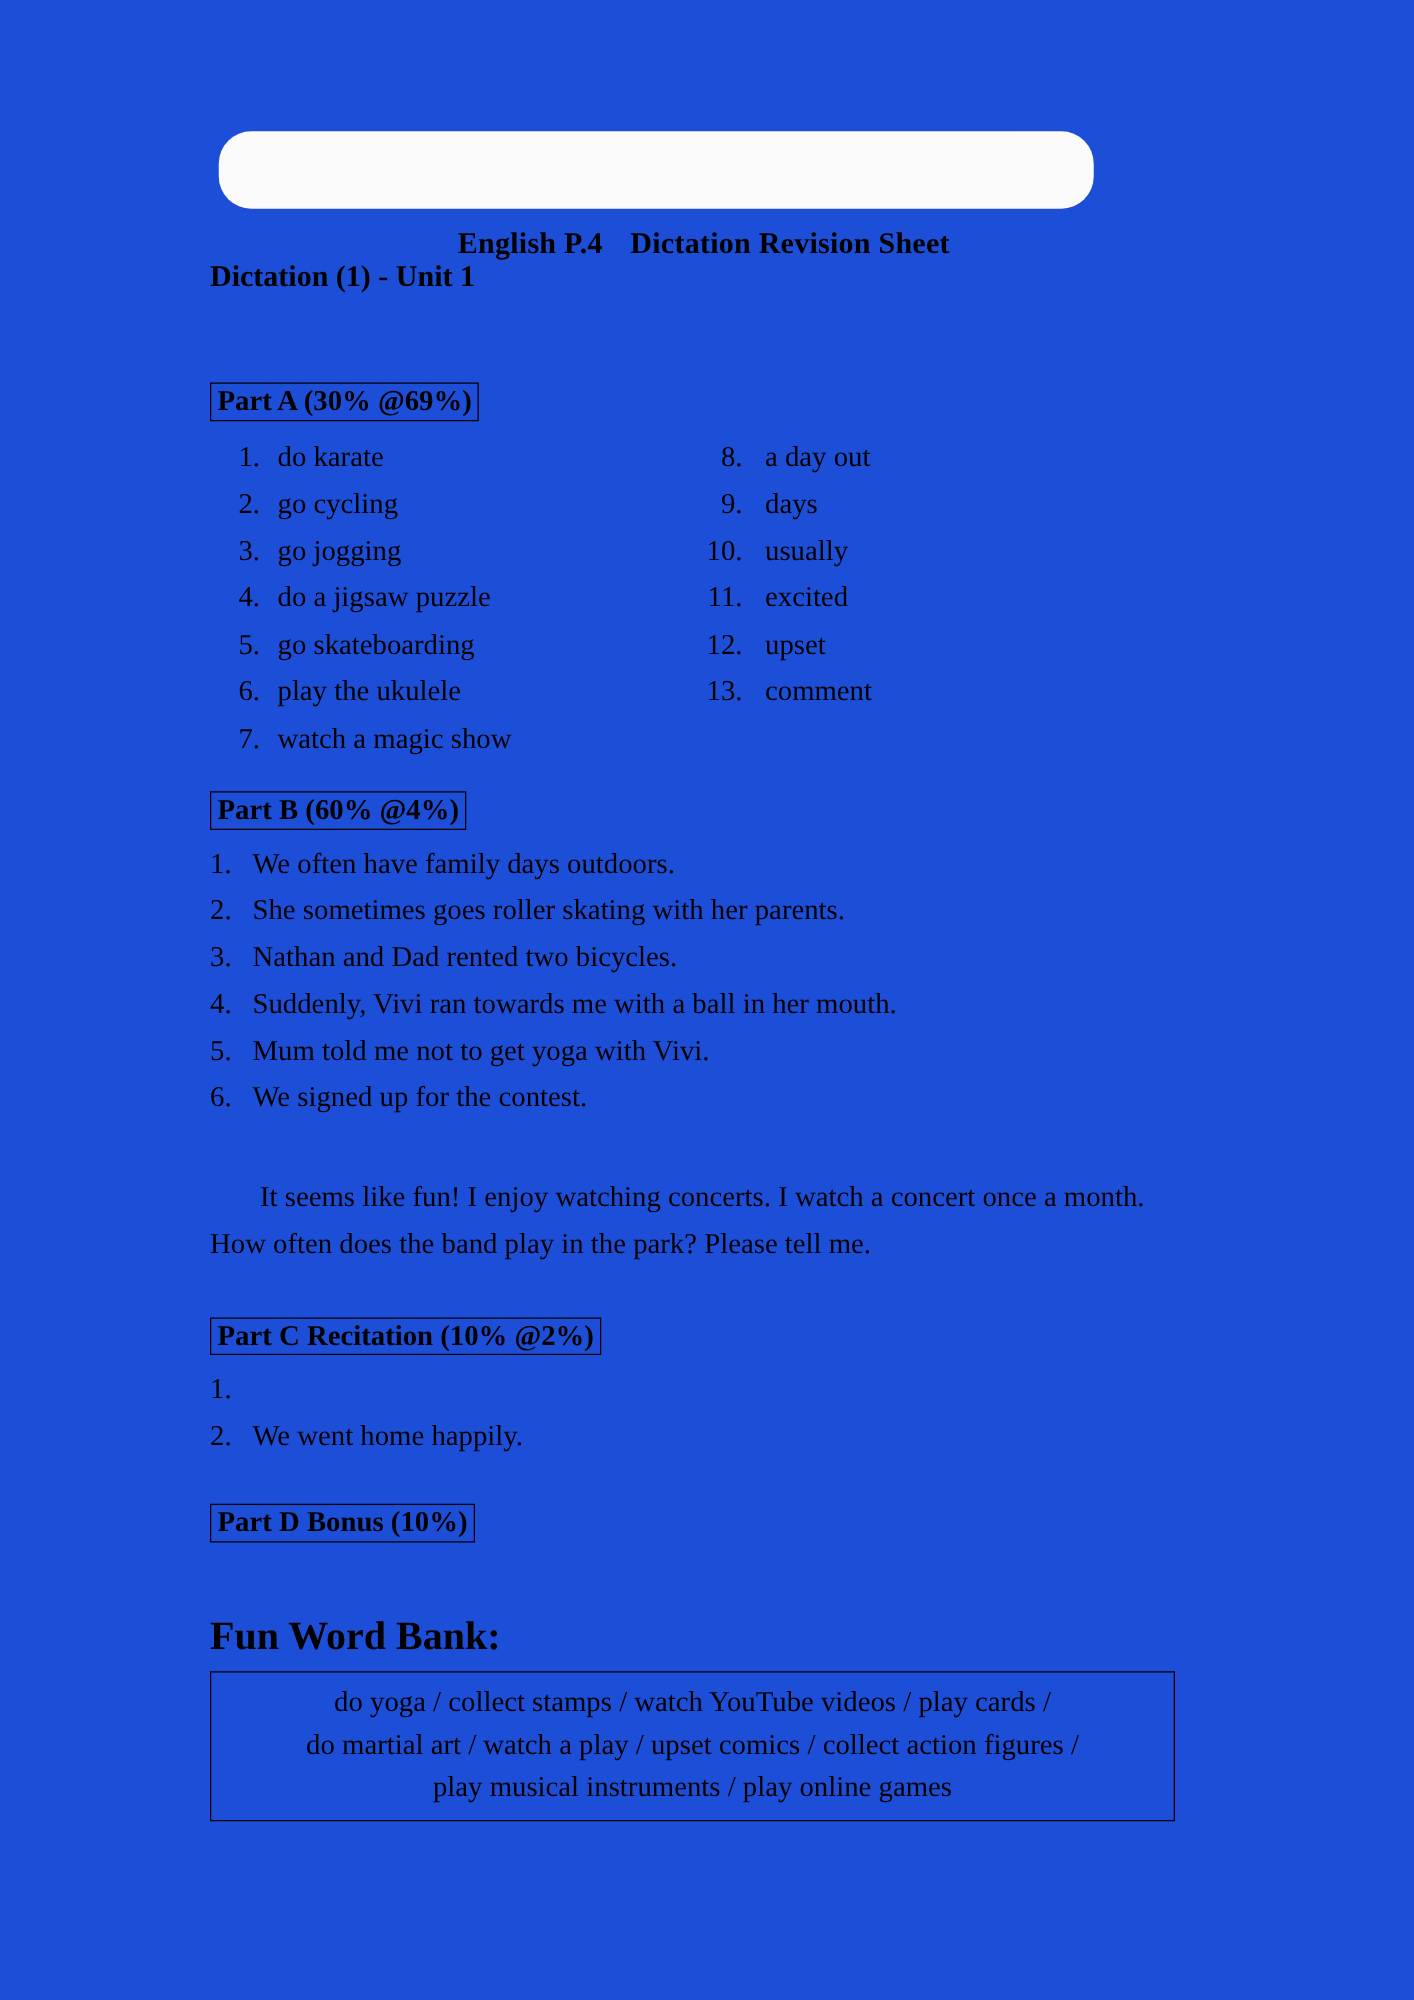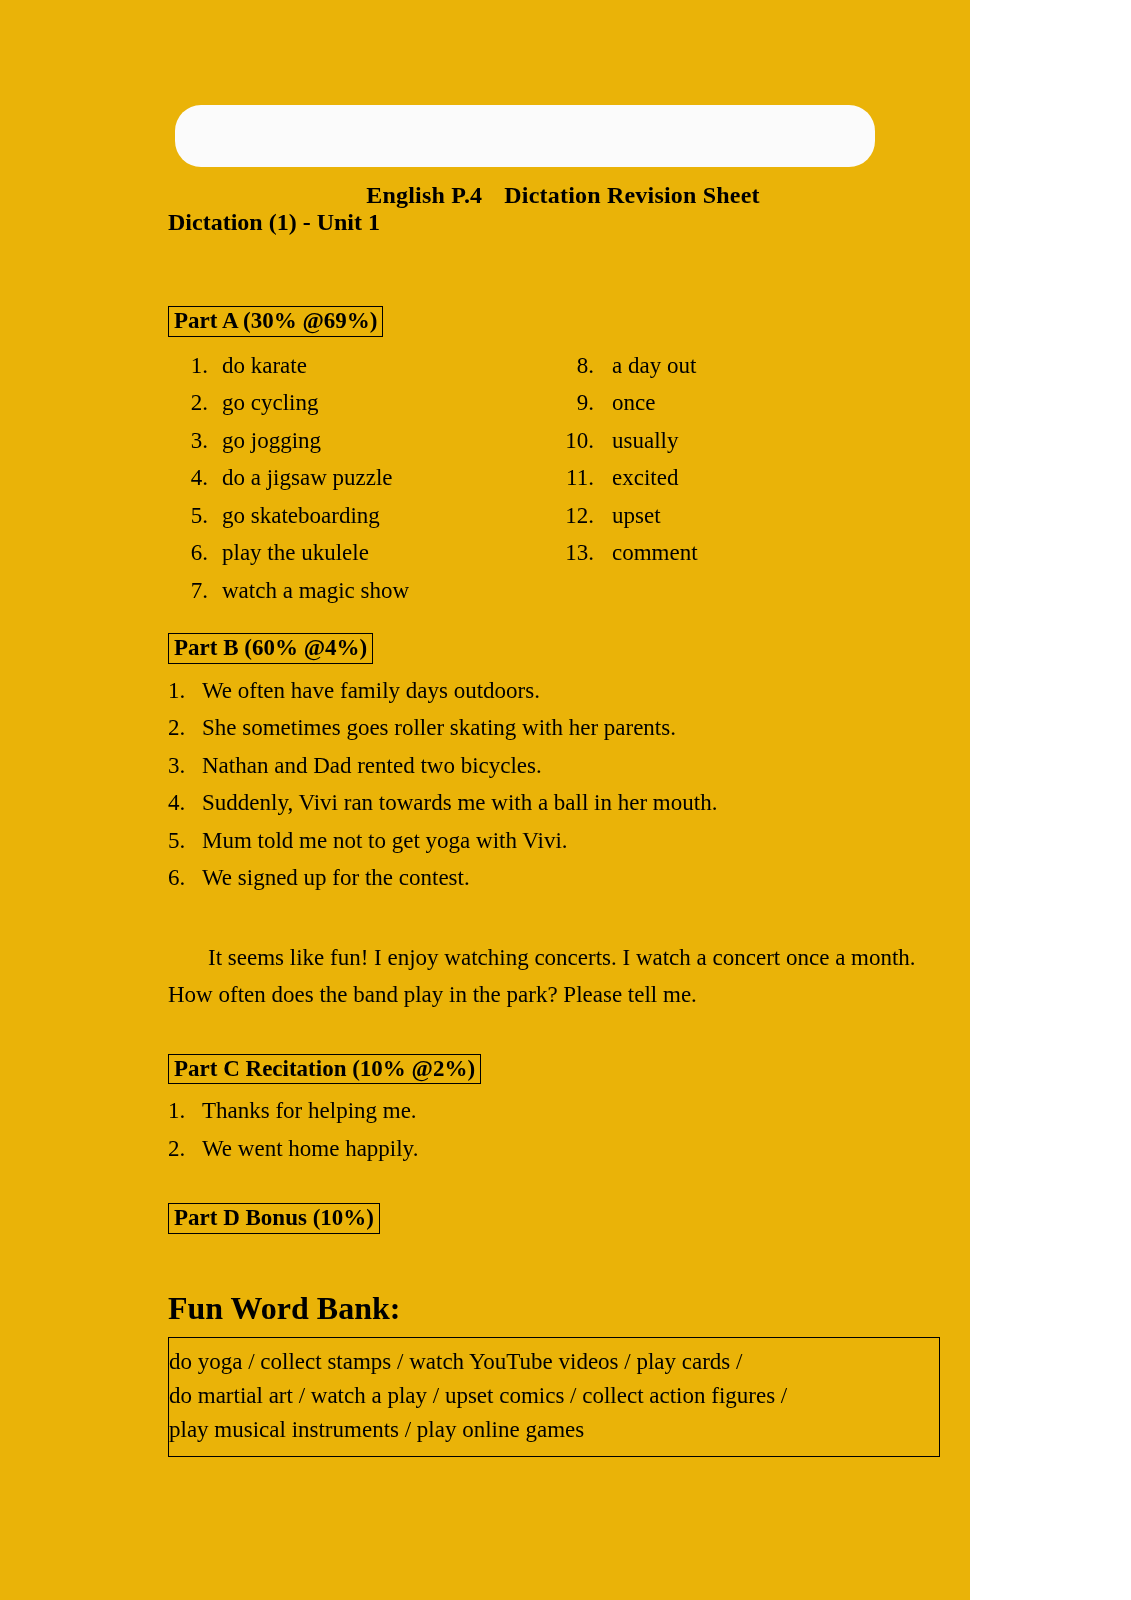--- a/index.html
+++ b/index.html
@@ -6,25 +6,24 @@
     margin: 0;
     padding: 0;
     background: #ffffff;
   }
   body {
     font-family: "Liberation Serif", serif;
     color: #000000;
   }
   .page {
     position: relative;
-    width: 922px;
+    width: 1131px;
     height: 1600px;
-    background: #eab308;
+    background: #1d4ed8;
     overflow: hidden;
-    padding-left: 48px;
   }
   .content {
     position: absolute;
     left: 168px;
     top: 0;
     width: 790px;
   }
   
   .scan-tint {
     position: absolute;
@@ -143,20 +142,21 @@
     font-weight: bold;
     font-size: 32px;
     margin-top: 56px;
   }
   .word-bank {
     margin-top: 10px;
     border: 1.5px solid #000;
     width: 772px;
     box-sizing: border-box;
     padding: 7px 0 9px 0;
+    text-align: center;
     font-size: 23px;
     line-height: 34px;
   }
 </style>
 </head>
 <body>
 
 <div class="page">
 
   <div class="scan-tint"></div>
@@ -207,21 +207,21 @@
         </div>
 
         <div class="col-right">
           <ol class="numlist">
             <li>
               <span class="num">8.</span>
               <span class="txt">a day out</span>
             </li>
             <li>
               <span class="num">9.</span>
-              <span class="txt">once</span>
+              <span class="txt">days</span>
             </li>
             <li>
               <span class="num">10.</span>
               <span class="txt">usually</span>
             </li>
             <li>
               <span class="num">11.</span>
               <span class="txt">excited</span>
             </li>
             <li>
@@ -269,21 +269,20 @@
 
       <div class="paragraph">It seems like fun! I enjoy watching concerts. I watch a concert once a month. How often does the band play in the park? Please tell me.</div>
     </div>
 
     <div class="part-c-wrap">
       <div class="boxed-head">Part C Recitation (10% @2%)</div>
 
       <ol class="sentlist">
         <li>
           <span class="num">1.</span>
-          <span class="txt">Thanks for helping me.</span>
         </li>
         <li>
           <span class="num">2.</span>
           <span class="txt">We went home happily.</span>
         </li>
       </ol>
     </div>
 
     <div class="part-d-wrap">
       <div class="boxed-head">Part D Bonus (10%)</div>

